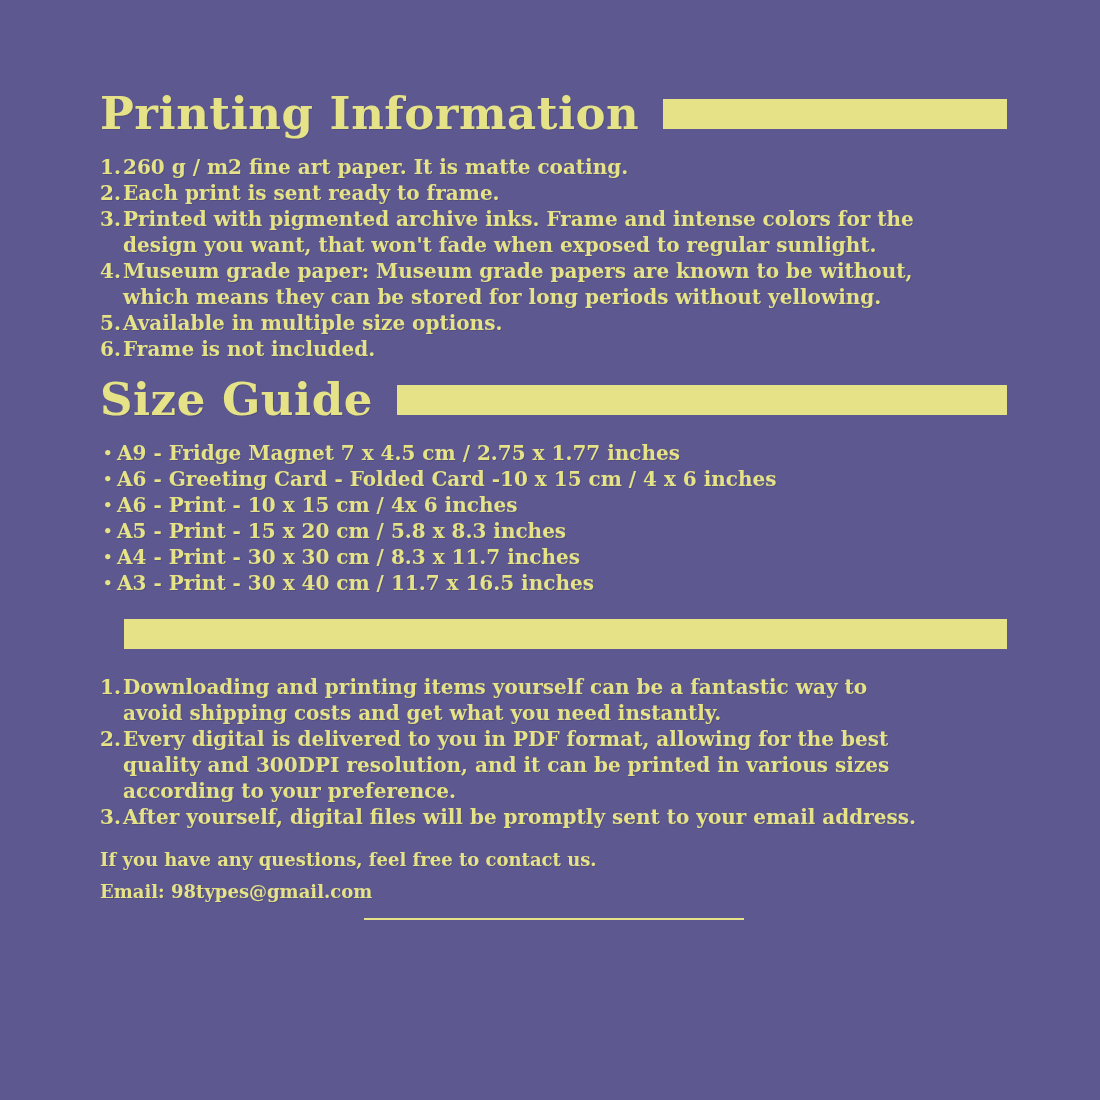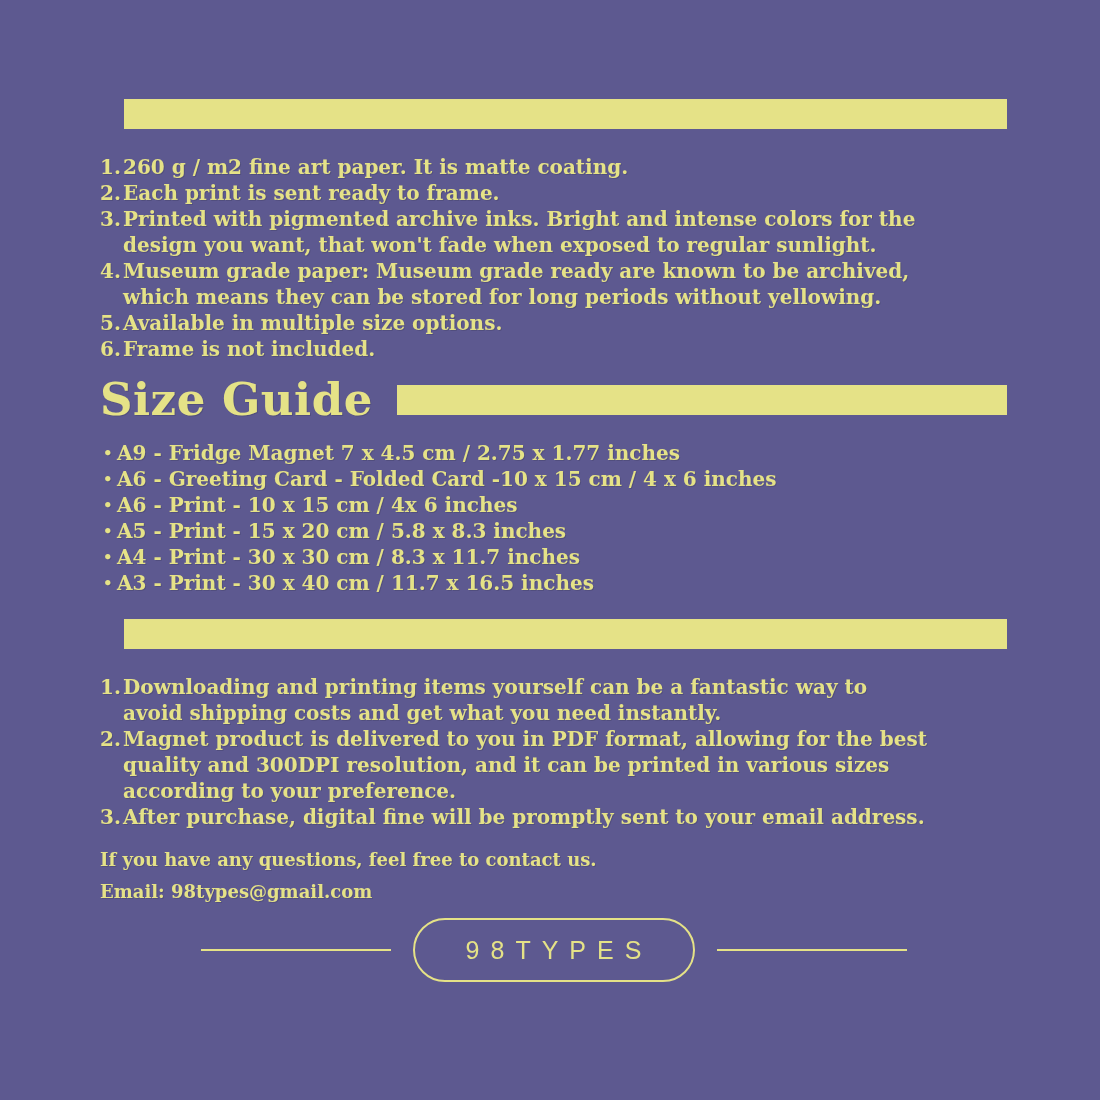--- a/index.html
+++ b/index.html
@@ -94,39 +94,40 @@
     padding-left: 11px; 
     white-space: nowrap;
   }
 </style>
 </head>
 <body>
 
 <div class="canvas">
 
   <div class="section-header">
+    <div class="section-title">Printing Information</div>
     <div class="title-bar"></div>
   </div>
   <div class="list">
     <div class="li num">
       <span class="marker">1.</span>
       <span class="text">260 g / m2 fine art paper. It is matte coating.</span>
     </div>
     <div class="li num">
       <span class="marker">2.</span>
       <span class="text">Each print is sent ready to frame.</span>
     </div>
     <div class="li num">
       <span class="marker">3.</span>
-      <span class="text">Printed with pigmented archive inks. Bright and intense colors for the
+      <span class="text">Printed with pigmented archive inks. Frame and intense colors for the
 design you want, that won't fade when exposed to regular sunlight.</span>
     </div>
     <div class="li num">
       <span class="marker">4.</span>
-      <span class="text">Museum grade paper: Museum grade ready are known to be archived,
+      <span class="text">Museum grade paper: Museum grade papers are known to be without,
 which means they can be stored for long periods without yellowing.</span>
     </div>
     <div class="li num">
       <span class="marker">5.</span>
       <span class="text">Available in multiple size options.</span>
     </div>
     <div class="li num">
       <span class="marker">6.</span>
       <span class="text">Frame is not included.</span>
     </div>
@@ -167,36 +168,33 @@
     <div class="title-bar"></div>
   </div>
   <div class="list">
     <div class="li num">
       <span class="marker">1.</span>
       <span class="text">Downloading and printing items yourself can be a fantastic way to
 avoid shipping costs and get what you need instantly.</span>
     </div>
     <div class="li num">
       <span class="marker">2.</span>
-      <span class="text">Magnet product is delivered to you in PDF format, allowing for the best
+      <span class="text">Every digital is delivered to you in PDF format, allowing for the best
 quality and 300DPI resolution, and it can be printed in various sizes
 according to your preference.</span>
     </div>
     <div class="li num">
       <span class="marker">3.</span>
-      <span class="text">After purchase, digital fine will be promptly sent to your email address.</span>
+      <span class="text">After yourself, digital files will be promptly sent to your email address.</span>
     </div>
   </div>
 
   <div class="contact-lines">
     <div>If you have any questions, feel free to contact us.</div>
     <div>Email: 98types@gmail.com</div>
   </div>
 
   <div class="footer">
     <div class="rule"></div>
-    <div class="brand-pill">
-      <span class="brand-text">98TYPES</span>
-    </div>
     <div class="rule"></div>
   </div>
 
 </div>
 
 </body></html>

